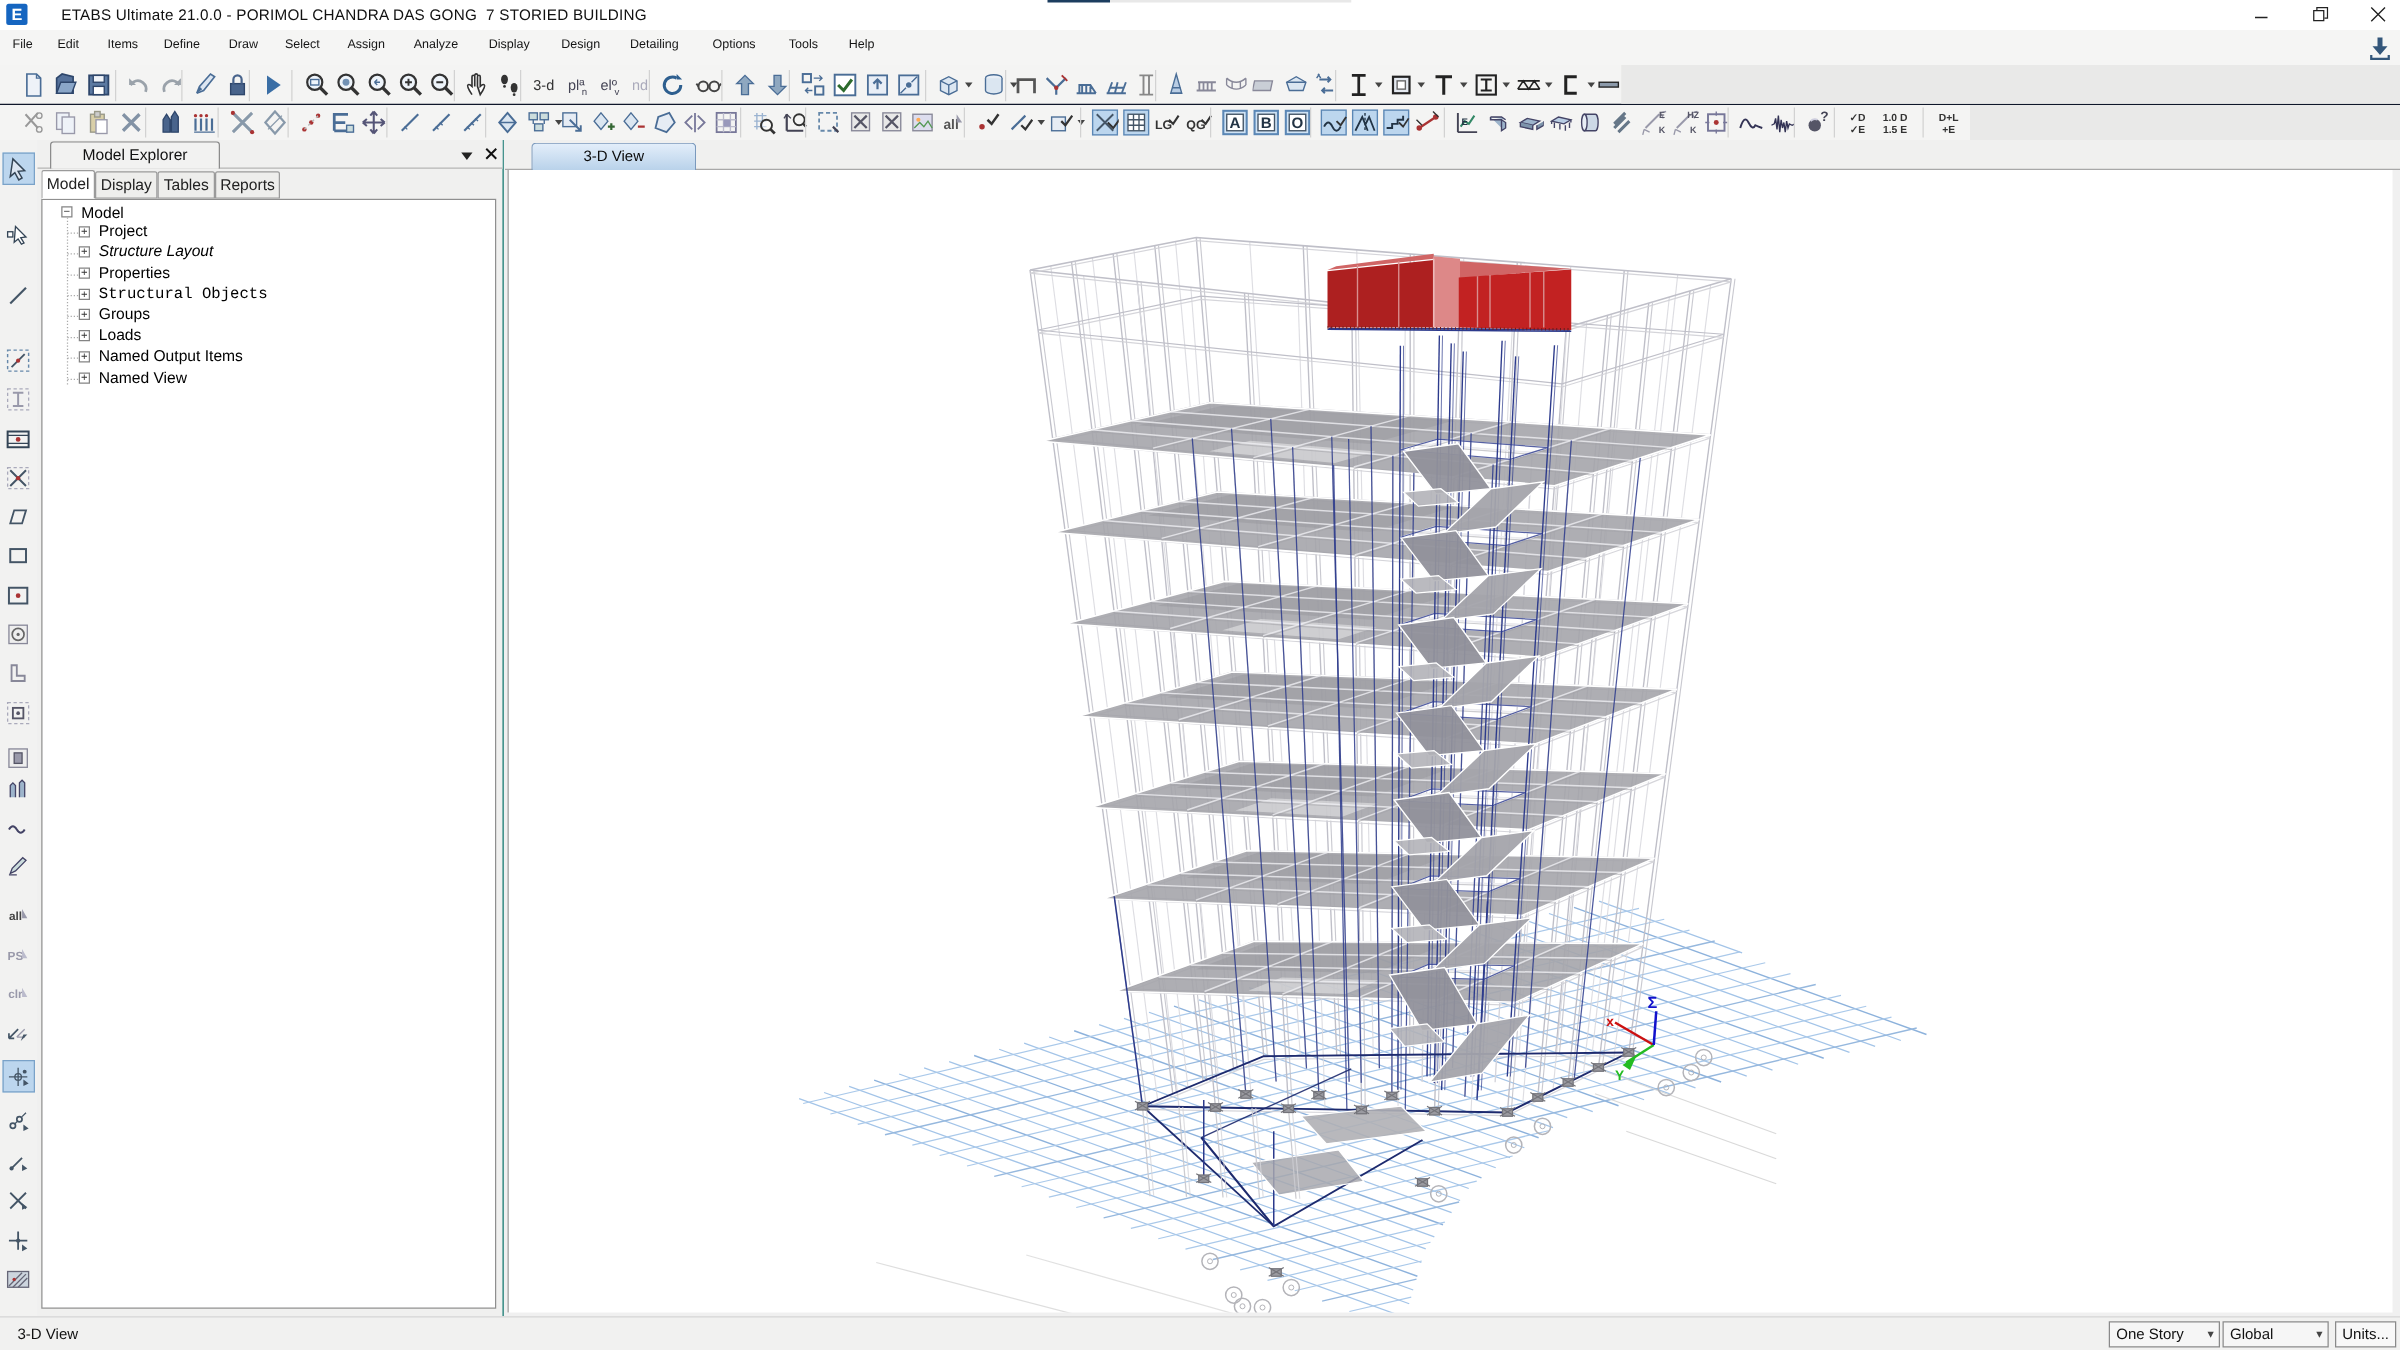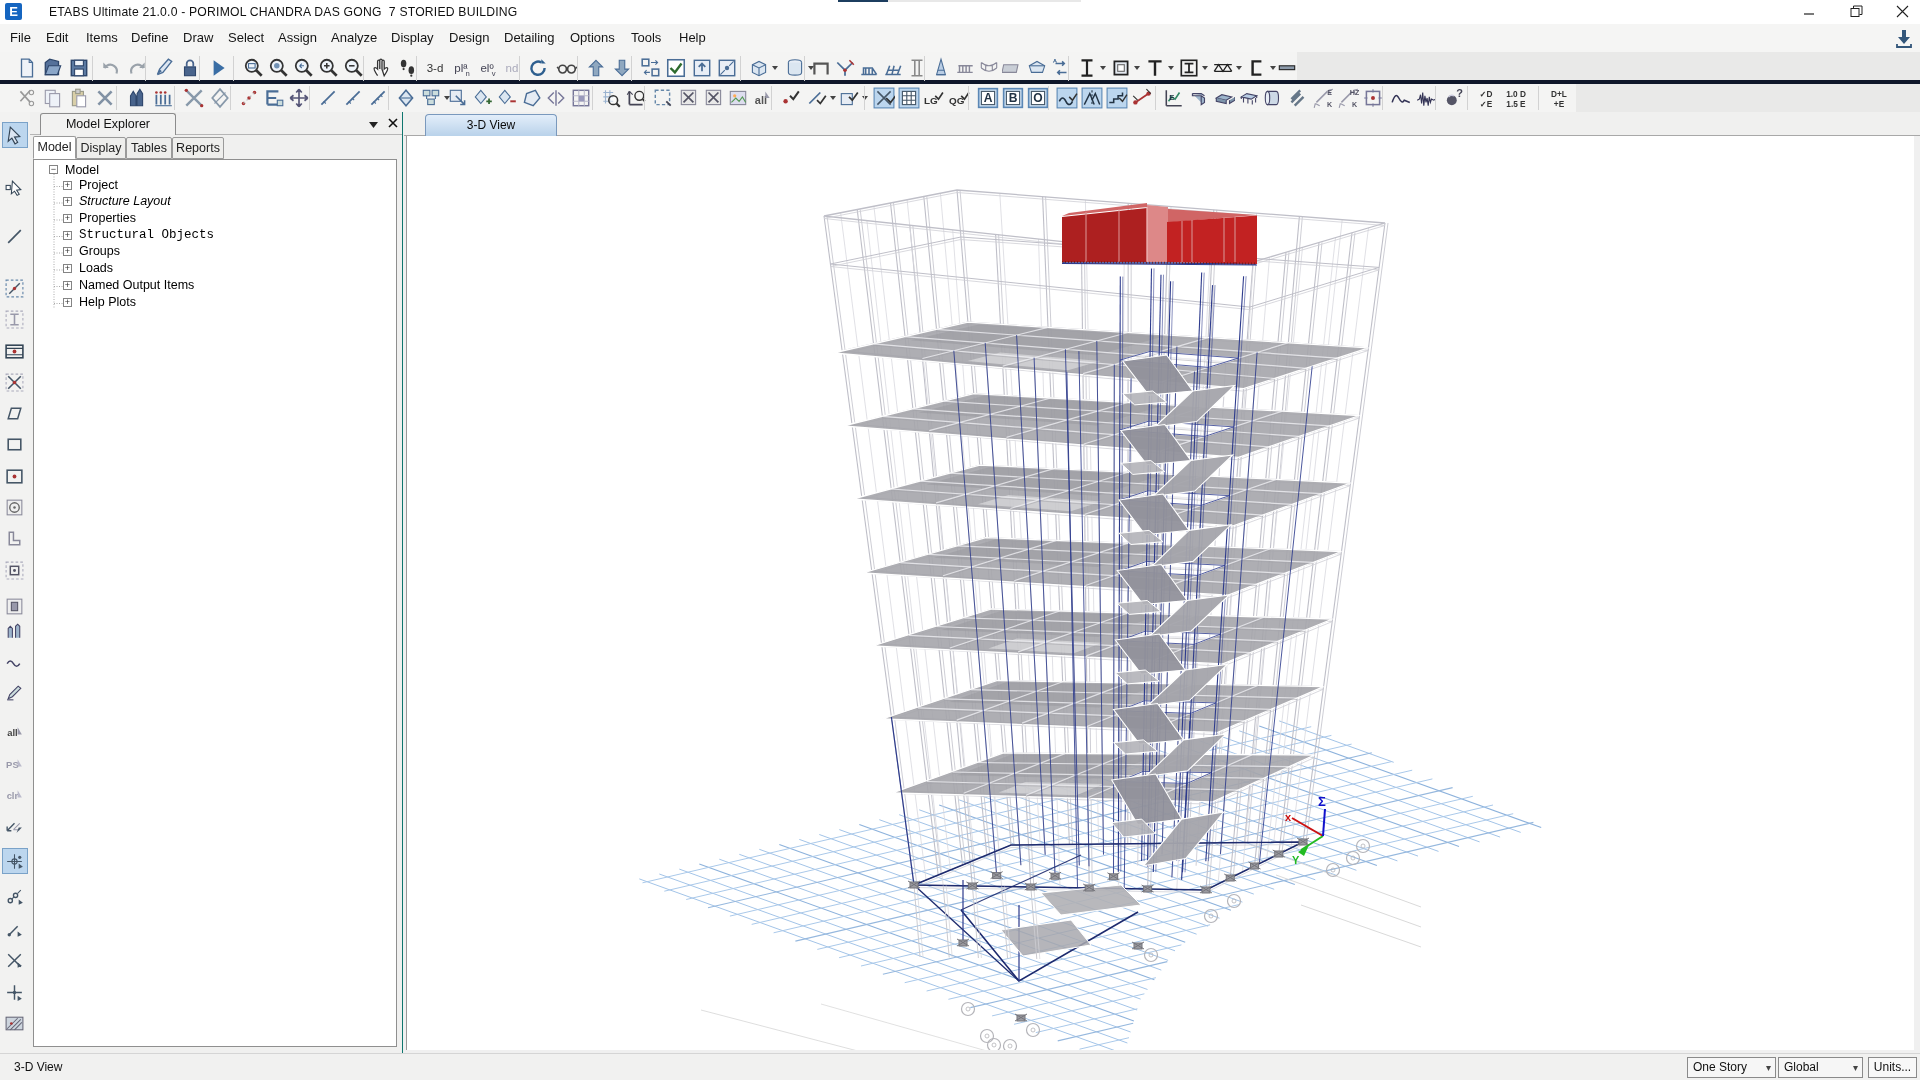--- a/index.html
+++ b/index.html
@@ -3,22 +3,22 @@
 <meta charset="utf-8">
 <style>
   * { margin:0; padding:0; box-sizing:border-box; }
   html,body { width:1920px; height:1080px; overflow:hidden; background:#f0f0f0;
     font-family:"Liberation Sans", sans-serif; }
   #titlebar { position:absolute; left:0; top:0; width:1920px; height:24px; background:#ffffff; }
   #titlebar .logo { position:absolute; left:5px; top:3px; width:17px; height:17px; background:#1565c0; border-radius:2px; color:#fff; font-weight:bold; font-size:13px; text-align:center; line-height:17px; }
   #titlebar .title { position:absolute; left:49px; top:5px; font-size:12.2px; color:#111; letter-spacing:0.2px; }
   .wbtn { position:absolute; top:0; width:14px; height:16px; color:#222; font-size:13px; text-align:center; line-height:15px;}
   #menubar { position:absolute; left:0; top:24px; width:1920px; height:28px; background:#f5f5f4; }
-  #menubar span { position:absolute; top:6px; font-size:13px; color:#151515; }
-  #toolbar1 { position:absolute; left:0; top:52px; width:1920px; height:32px; background:#f4f4f3; border-bottom:4px solid #0f172a;}
+  #menubar span { position:absolute; top:6px; font-size:10px; color:#151515; }
+  #toolbar1 { position:absolute; left:0; top:52px; width:1920px; height:32px; background:#f4f4f3; border-bottom:1px solid #0f172a;}
   #toolbar2 { position:absolute; left:0; top:84px; width:1920px; height:28px; background:#f4f4f3; }
   .tb-end { position:absolute; top:0; height:100%; background:#e9e9e8; }
   #leftdock { position:absolute; left:0; top:112px; width:30px; height:941px; background:#f2f2f1; }
   #explorer { position:absolute; left:30px; top:112px; width:373px; height:941px; background:#f0f0ef; border-right:1px solid #0f766e;}
   #exp-head { position:absolute; left:0; top:0; width:100%; height:23px; background:#f0f0ef; border-bottom:1px solid #b5b5b5;}
   #exp-tab { position:absolute; left:10px; top:1px; width:136px; height:22px; background:#f2f2f1; border:1px solid #8c8c8c; border-bottom:none; border-radius:3px 3px 0 0; font-size:12.5px; text-align:center; line-height:21px; color:#111;}
   .exp-tabs { position:absolute; left:0; top:23px; width:100%; height:24px; }
   .exp-tabs .t { position:absolute; top:2px; height:22px; border:1px solid #9a9a9a; background:#eeeeec; font-size:12.5px; color:#222; text-align:center; line-height:20px; border-radius:2px 2px 0 0;}
   .exp-tabs .t.act { background:#ffffff; border-bottom:1px solid #fff; height:23px; top:1px; z-index:2;}
   #tree { position:absolute; left:3px; top:47px; width:364px; height:888px; background:#ffffff; border:1px solid #8f8f8f; font-size:12.5px; color:#000;}
@@ -735,21 +735,21 @@
       <div class="tn" style="left:45px;top:51px;">Properties</div>
       <div class="box" style="left:29px;top:70.5px;">+</div>
       <div class="tn" style="left:45px;top:67.5px;font-family:Liberation Mono, monospace;">Structural Objects</div>
       <div class="box" style="left:29px;top:87px;">+</div>
       <div class="tn" style="left:45px;top:84px;">Groups</div>
       <div class="box" style="left:29px;top:104px;">+</div>
       <div class="tn" style="left:45px;top:101px;">Loads</div>
       <div class="box" style="left:29px;top:120.5px;">+</div>
       <div class="tn" style="left:45px;top:117.5px;">Named Output Items</div>
       <div class="box" style="left:29px;top:137.5px;">+</div>
-      <div class="tn" style="left:45px;top:134.5px;">Help Plots</div>
+      <div class="tn" style="left:45px;top:134.5px;">Named View</div>
     </div>
 </div>
 <div id="tabstrip">
   <div id="vtab">3-D View</div>
 
 </div>
 <div id="canvas"><svg id="scene" width="1508" height="914" viewBox="406 136 1508 914">
       <g>
         <line x1="638.3" y1="878.9" x2="1123.2" y2="1054.0" stroke="#a3c4e8" stroke-width="1.0"></line>
         <line x1="658.3" y1="874.0" x2="1126.4" y2="1043.0" stroke="#a3c4e8" stroke-width="1.0"></line>

